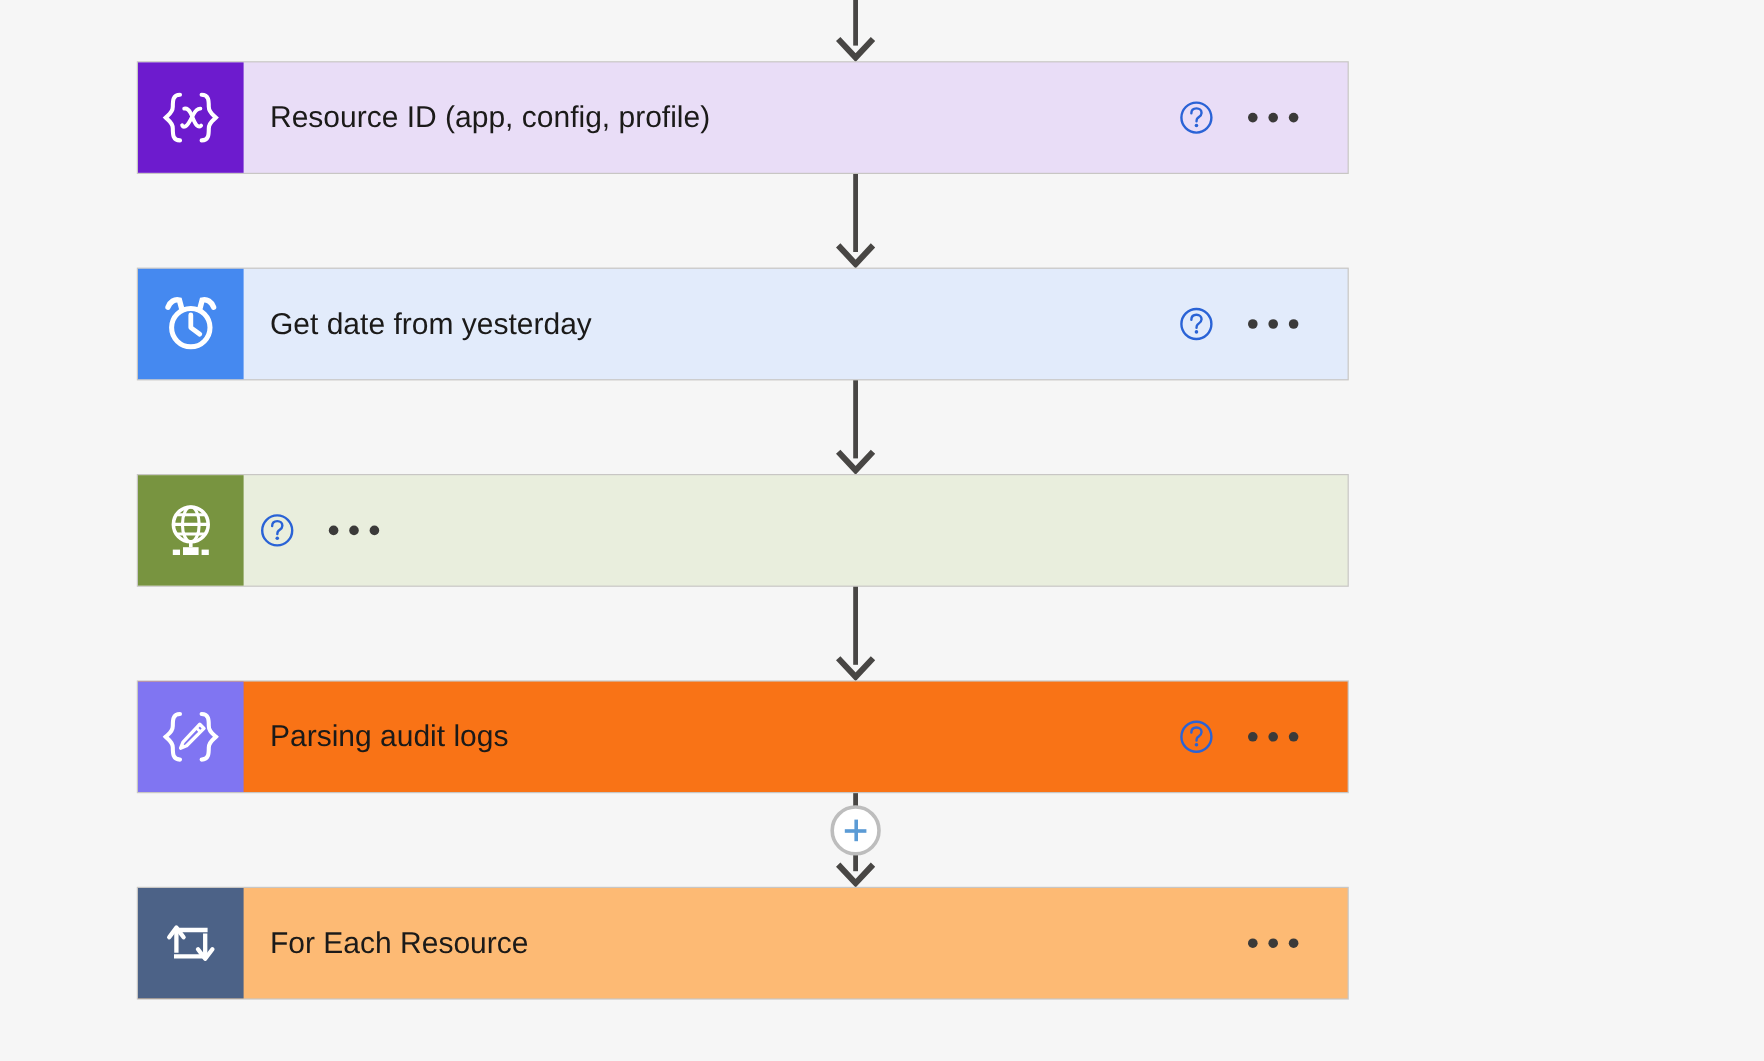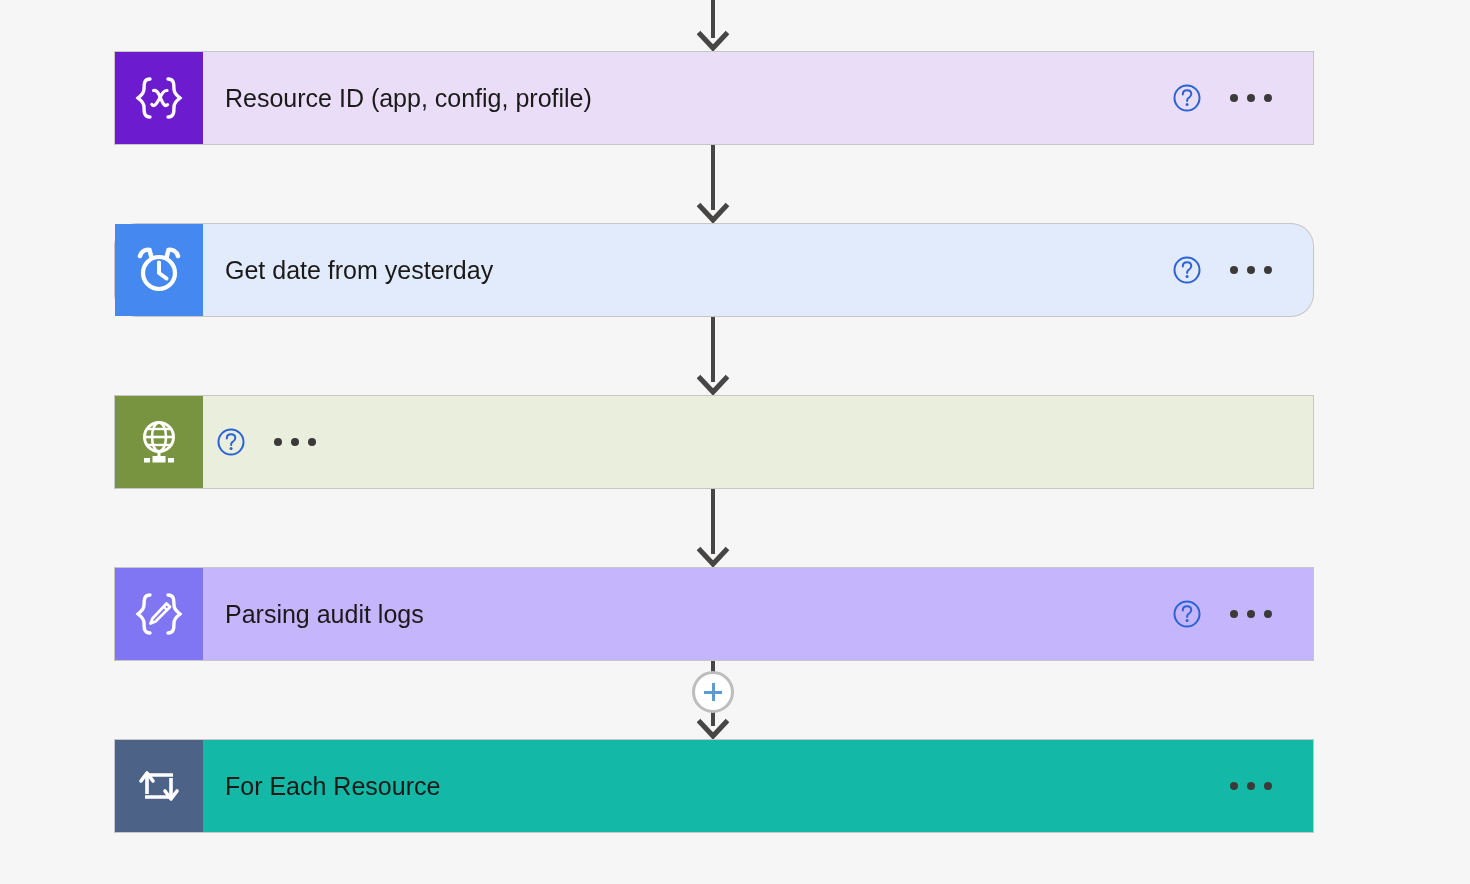--- a/index.html
+++ b/index.html
@@ -74,21 +74,21 @@
     left: 9px;
     margin-top: -1.5px;
     height: 3px;
     width: 18px;
   }
 
   
   .card {
     position: absolute;
     left: 115px;
-    width: 1198px;
+    width: 1008px;
     height: 92px;
     display: flex;
     align-items: stretch;
     box-sizing: border-box;
     box-shadow: 0 0 0 1px #c8c6c4;
     cursor: pointer;
     z-index: 3;
   }
   .card-icon {
     width: 88px;
@@ -143,23 +143,23 @@
     background: #3b3a39;
   }
 
   
   .theme-variable       { background: #e9ddf7; }
   .theme-variable .card-icon   { background: #6d1bce; }
   .theme-datetime       { background: #e2ebfb; }
   .theme-datetime .card-icon   { background: #4589f0; }
   .theme-http           { background: #e9eedd; }
   .theme-http .card-icon       { background: #789440; }
-  .theme-compose        { background: #c4b5fd; }
+  .theme-compose        { background: #f97316; }
   .theme-compose .card-icon    { background: #8075f2; }
-  .theme-loop           { background: #14b8a6; }
+  .theme-loop           { background: #fdba74; }
   .theme-loop .card-icon       { background: #4c6287; }
 </style>
 </head>
 <body>
 
 <div id="canvas">
     <div class="connector" style="top: -12px; height: 64px;">
       <div class="stem" style="height: 50px;"></div>
       <div class="head" style="top: 42px;">
         <svg width="34" height="22" viewBox="0 0 34 22" fill="none">
@@ -220,21 +220,21 @@
             <circle cx="15.05" cy="21.6" r="1.5" fill="#2a63d6"></circle>
           </svg>
         </div>
         <div class="menu-icon">
           <i></i>
           <i></i>
           <i></i>
         </div>
       </div>
     </div>
-    <div class="card theme-datetime" style="top: 224px; border-radius: 22px;">
+    <div class="card theme-datetime" style="top: 224px;">
       <div class="card-icon">
         <svg width="50" height="50" viewBox="0 0 50 50" fill="none">
           <path d="M6 11 C7.5 6.5 11.5 4 15.5 5 L17.5 12.5" stroke="#fff" stroke-width="4.5" stroke-linecap="round" fill="none"></path>
           <path d="M44 11 C42.5 6.5 38.5 4 34.5 5 L32.5 12.5" stroke="#fff" stroke-width="4.5" stroke-linecap="round" fill="none"></path>
           <circle cx="25" cy="28" r="16" stroke="#fff" stroke-width="4.2" fill="none"></circle>
           <path d="M25 17.5 L25 28 L32.5 33.5" stroke="#fff" stroke-width="4" stroke-linecap="round" stroke-linejoin="round" fill="none"></path>
         </svg>
       </div>
       <div class="card-body">
         <div class="card-title">Get date from yesterday</div>

